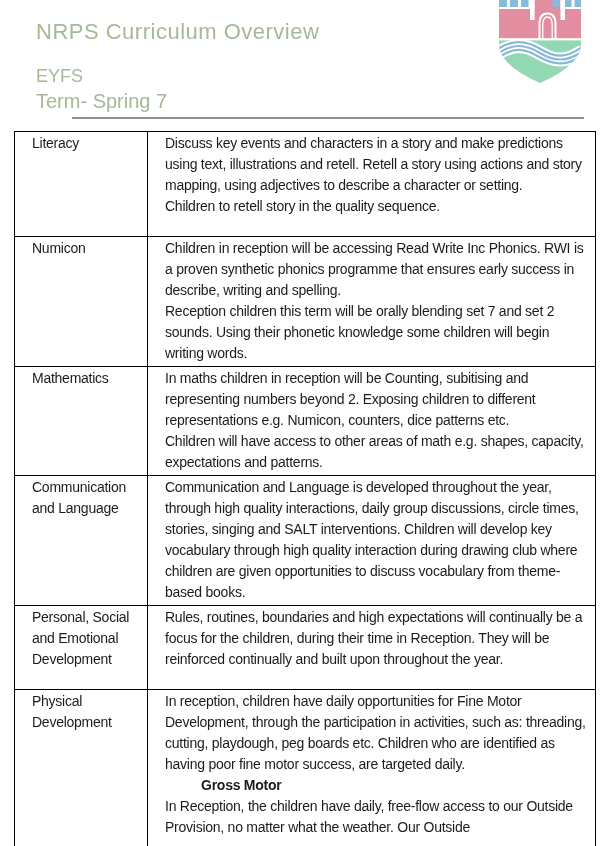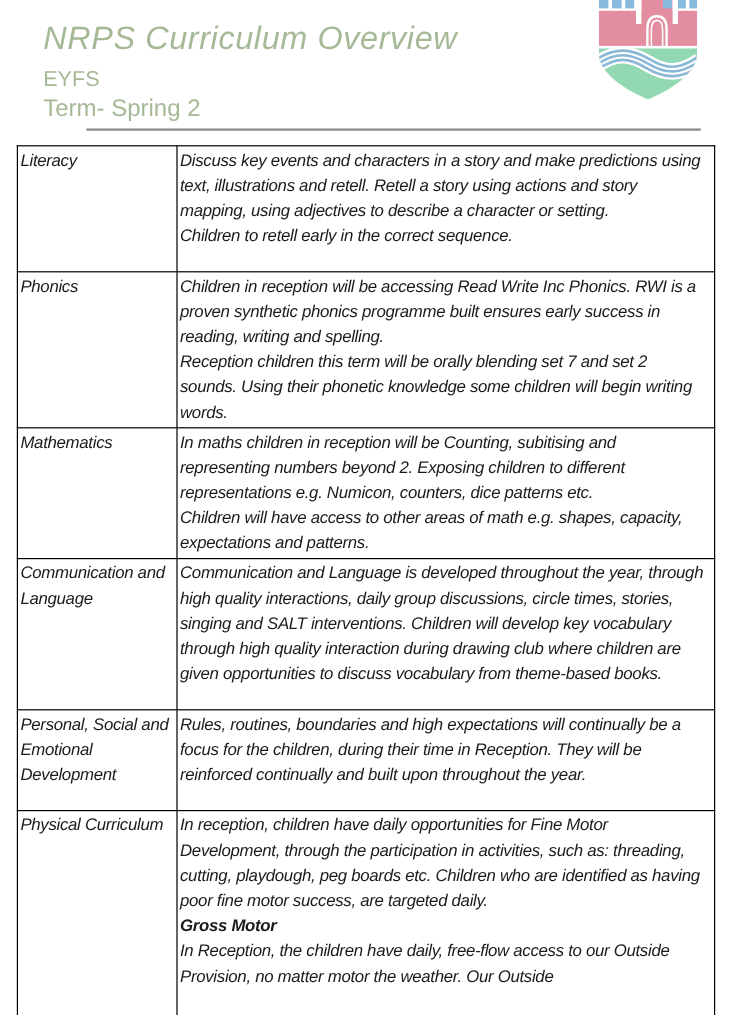--- a/index.html
+++ b/index.html
@@ -9,31 +9,30 @@
     width: 608px;
     height: 846px;
     background: #ffffff;
     overflow: hidden;
     font-family: "Liberation Sans", sans-serif;
     color: #1b1b1b;
   }
   
   .header { position: relative; padding: 16px 0 0 36px; }
   .title {
-    font-size: 27px;
+    font-size: 22px;
     line-height: 32px;
     font-weight: 400;
     color: #a6b996;
     letter-spacing: 0.5px;
-    font-style: italic;
   }
   .level {
     font-size: 18px;
     line-height: 23px;
-    margin-top: 7px;
+    margin-top: 17px;
     font-weight: 400;
     color: #a6b996;
   }
   .term {
     font-size: 20px;
     line-height: 25px;
     margin-top: 1px;
     font-weight: 400;
     color: #a6b996;
   }
@@ -51,44 +50,43 @@
     width: 581px;
     margin: 12px 0 0 14px;
     font-size: 14px;
     line-height: 21px;
     letter-spacing: -0.25px;
     color: #1b1b1b;
   }
   table.curriculum td {
     border: 1.5px solid #000000;
     vertical-align: top;
-    padding: 1px 6px 2px 2px;
-    font-style: italic;
+    padding: 1px 6px 2px 17px;
   }
   td.subject { width: 133px; }
   td.content { width: 448px; }
   td.v-middle { vertical-align: middle; }
   tr.r1 { height: 105px; }
   tr.r2 { height: 126px; }
   tr.r3 { height: 105px; }
   tr.r4 { height: 126px; }
   tr.r5 { height: 84px; }
   tr.r6 { height: 172px; }
   p { margin: 0; }
-  p.bold { font-weight: bold; }
+  p.bold { font-weight: bold; margin-left: 36px; }
 </style>
 </head>
 <body>
 
 <div class="page">
 
   <div class="header">
     <div class="title">NRPS Curriculum Overview</div>
     <div class="level">EYFS</div>
-    <div class="term">Term- Spring 2</div>
+    <div class="term">Term- Spring 7</div>
     <div class="rule"></div>
   </div>
 
   <div class="logo">
     <svg viewBox="0 0 86 84" width="86" height="84" xmlns="http://www.w3.org/2000/svg">
       <defs>
         <clipPath id="shieldClip">
           <path d="M2,0 H84 V44 Q84,65 43,83 Q2,65 2,44 Z"></path>
         </clipPath>
       </defs>
@@ -127,29 +125,29 @@
   </div>
 
   <table class="curriculum">
     <tbody>
       <tr class="r1">
         <td class="subject">
           <p>Literacy</p>
         </td>
         <td class="content">
           <p>Discuss key events and characters in a story and make predictions using text, illustrations and retell. Retell a story using actions and story mapping, using adjectives to describe a character or setting.</p>
-          <p>Children to retell early in the correct sequence.</p>
+          <p>Children to retell story in the quality sequence.</p>
         </td>
       </tr>
       <tr class="r2">
         <td class="subject">
-          <p>Phonics</p>
+          <p>Numicon</p>
         </td>
         <td class="content">
-          <p>Children in reception will be accessing Read Write Inc Phonics. RWI is a proven synthetic phonics programme built ensures early success in reading, writing and spelling.</p>
+          <p>Children in reception will be accessing Read Write Inc Phonics. RWI is a proven synthetic phonics programme that ensures early success in describe, writing and spelling.</p>
           <p>Reception children this term will be orally blending set 7 and set 2 sounds. Using their phonetic knowledge some children will begin writing words.</p>
         </td>
       </tr>
       <tr class="r3">
         <td class="subject">
           <p>Mathematics</p>
         </td>
         <td class="content">
           <p>In maths children in reception will be Counting, subitising and representing numbers beyond 2. Exposing children to different representations e.g. Numicon, counters, dice patterns etc.</p>
           <p>Children will have access to other areas of math e.g. shapes, capacity, expectations and patterns.</p>
@@ -166,24 +164,24 @@
       <tr class="r5">
         <td class="subject">
           <p>Personal, Social and Emotional Development</p>
         </td>
         <td class="content">
           <p>Rules, routines, boundaries and high expectations will continually be a focus for the children, during their time in Reception. They will be reinforced continually and built upon throughout the year.</p>
         </td>
       </tr>
       <tr class="r6">
         <td class="subject v-middle">
-          <p>Physical Curriculum</p>
+          <p>Physical Development</p>
         </td>
         <td class="content">
           <p>In reception, children have daily opportunities for Fine Motor Development, through the participation in activities, such as: threading, cutting, playdough, peg boards etc. Children who are identified as having poor fine motor success, are targeted daily.</p>
           <p class="bold">Gross Motor</p>
-          <p>In Reception, the children have daily, free-flow access to our Outside Provision, no matter motor the weather. Our Outside</p>
+          <p>In Reception, the children have daily, free-flow access to our Outside Provision, no matter what the weather. Our Outside</p>
         </td>
       </tr>
     </tbody>
   </table>
 
 </div>
 
 </body></html>

